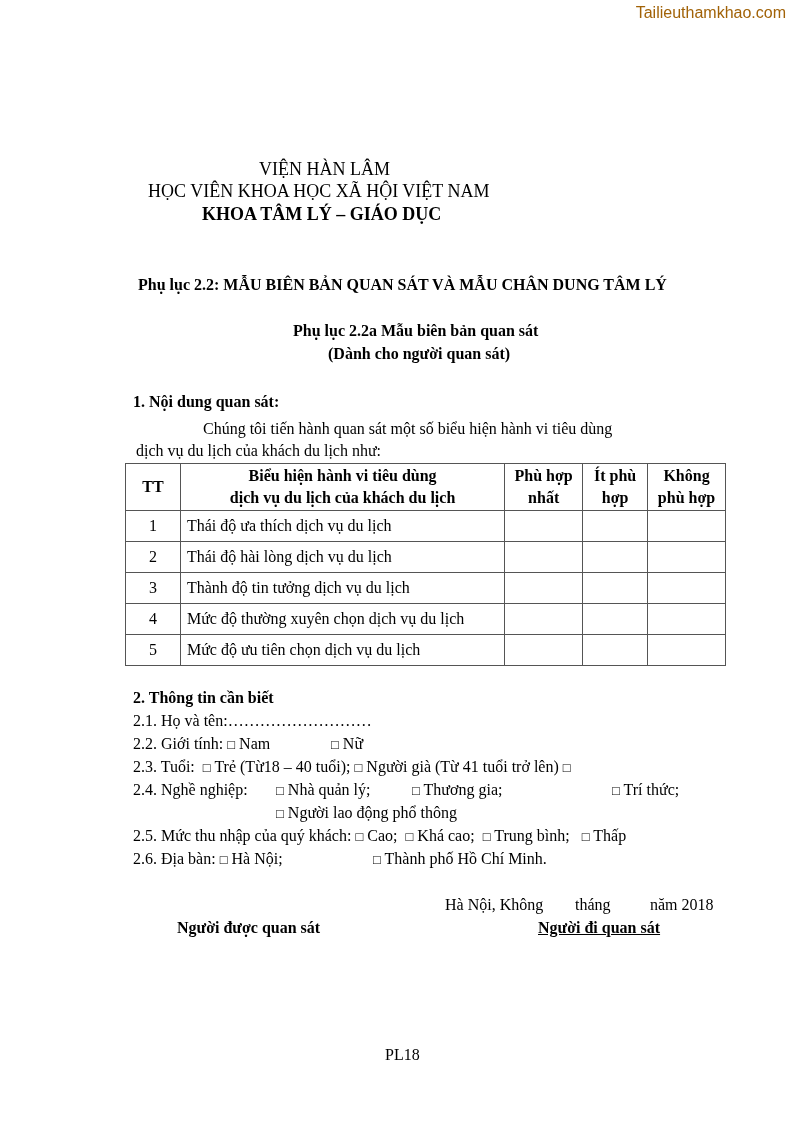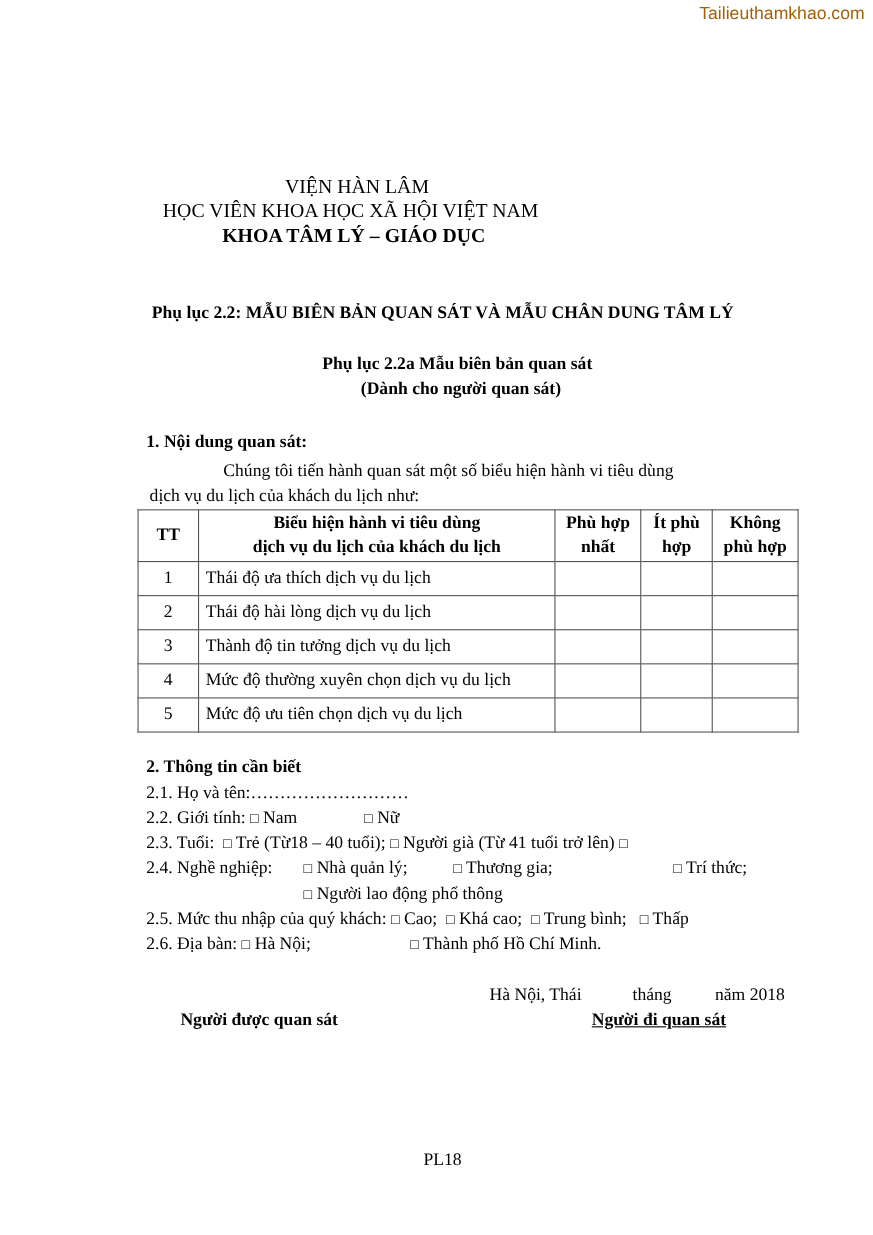--- a/index.html
+++ b/index.html
@@ -154,19 +154,19 @@
 <div class="abs" style="left:133px; top:850px;">
   <span>2.6. Địa bàn:</span>
   <span class="box">□</span>
   <span>Hà Nội;</span>
 </div>
 <div class="abs" style="left:373px; top:850px;">
   <span class="box">□</span>
   <span>Thành phố Hồ Chí Minh.</span>
 </div>
 
-<div class="abs i" style="left:445px; top:896px;">Hà Nội, Thái</div>
+<div class="abs i" style="left:445px; top:896px;">Hà Nội, Không</div>
 <div class="abs i" style="left:575px; top:896px;">tháng</div>
 <div class="abs i" style="left:650px; top:896px;">năm 2018</div>
-<div class="abs b" style="left:164px; top:919px;">Người được quan sát</div>
+<div class="abs b" style="left:177px; top:919px;">Người được quan sát</div>
 <div class="abs b" style="left:538px; top:919px;text-decoration:underline;">Người đi quan sát</div>
 
 <div class="abs" style="left:385px; top:1046px;">PL18</div>
 
 </body></html>

